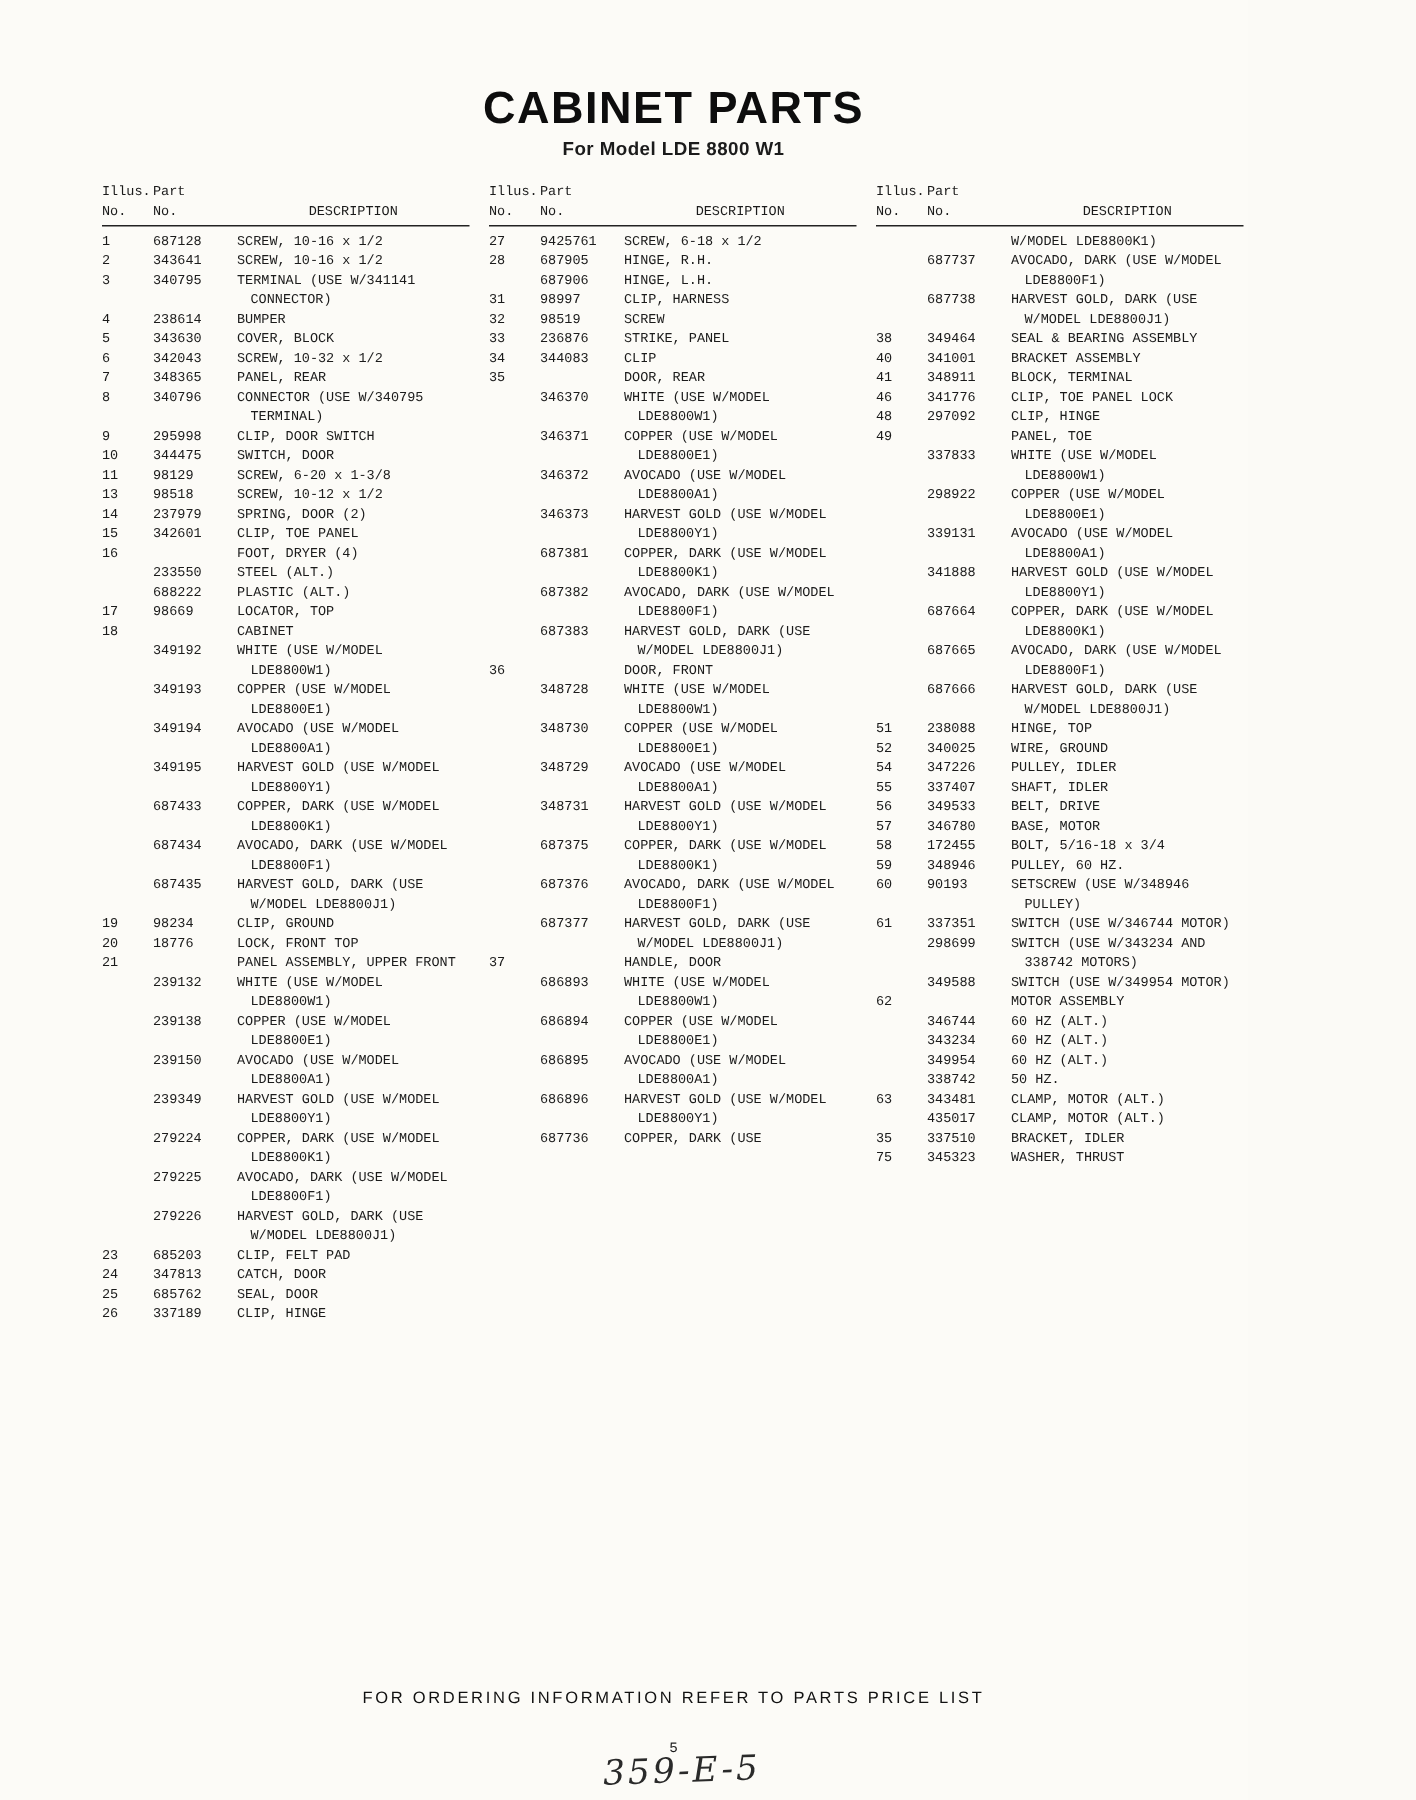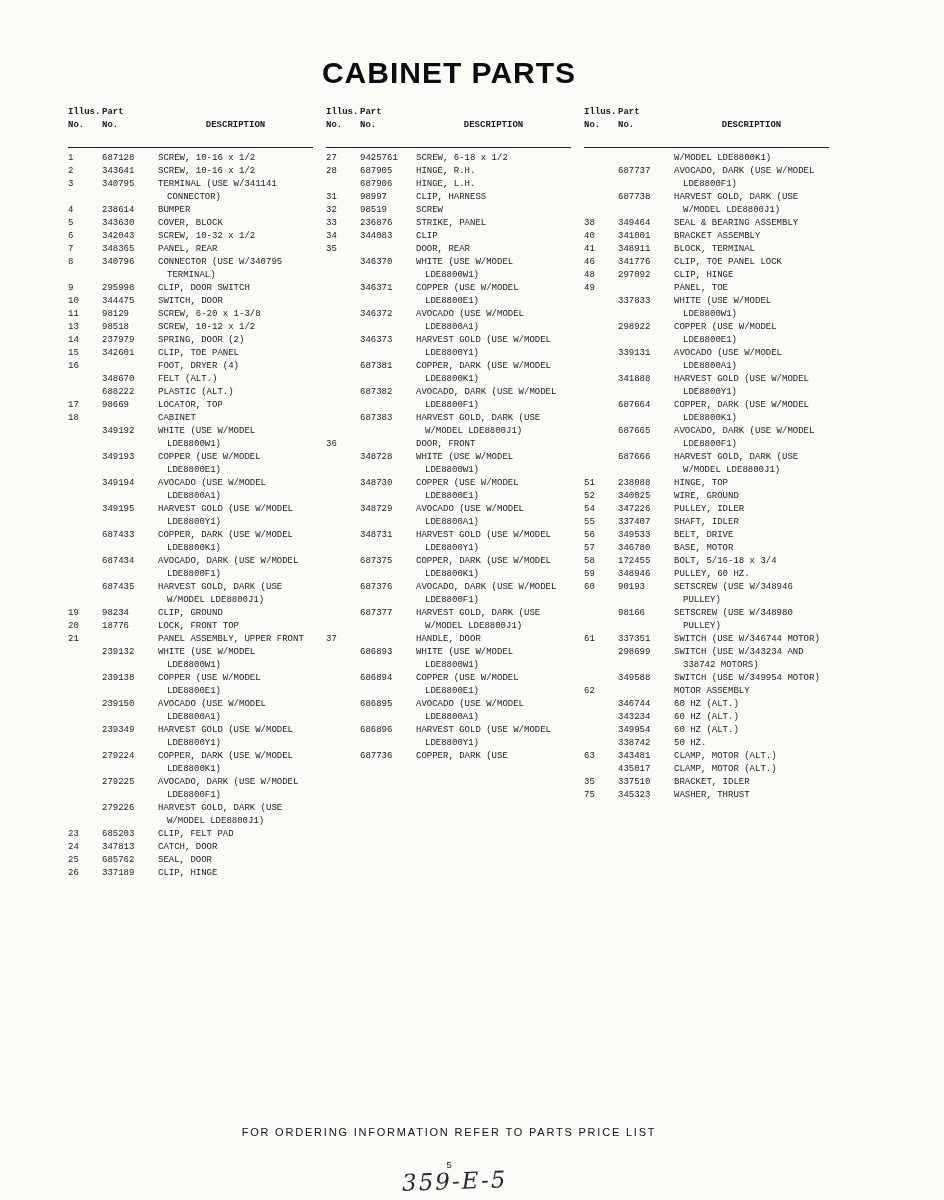--- a/index.html
+++ b/index.html
@@ -15,21 +15,21 @@
   }
   .subtitle {
     margin-top:2px; font-family:"Liberation Sans", sans-serif;
     font-weight:700; font-size:12.5px; letter-spacing:0.3px;
   }
   .columns {
     display:flex; gap:13px; align-items:flex-start;
     margin:16px 0 0 68px; width:762px;
   }
   .col { flex:0 0 245px; width:245px; font-size:9px; line-height:13px; }
-  .col-head { border-bottom:1.5px solid #222; padding-bottom:15px; margin-bottom:4px;font-weight:bold; }
+  .col-head { border-bottom:1.5px solid #222; padding-bottom:2px; margin-bottom:4px; }
   .hrow { display:flex; }
   .c1 { width:34px; flex:none; white-space:nowrap; }
   .c2 { width:56px; flex:none; white-space:nowrap; }
   .c3 { flex:1; min-width:0; }
   .h-desc { text-align:center; }
   .row { display:flex; }
   .desc { padding-left:9px; text-indent:-9px; }
   .ordering {
     position:absolute; top:1126px; left:68px; width:762px; text-align:center;
     font-family:"Liberation Sans", sans-serif; font-weight:400;
@@ -47,20 +47,21 @@
     transform:rotate(-2deg);
   }
 </style>
 </head>
 <body>
 
 <div class="page">
 
   <header class="doc-header">
     <h1 class="title">CABINET PARTS</h1>
+    <div class="subtitle">For Model LDE 8800 W1</div>
   </header>
 
   <div class="columns">
   <section class="col">
     <div class="col-head">
       <div class="hrow">
         <span class="c1">Illus.</span>
         <span class="c2">Part</span>
         <span class="c3"></span>
       </div>
@@ -141,22 +142,22 @@
             <span class="c2">342601</span>
             <span class="c3 desc">CLIP, TOE PANEL</span>
           </div>
           <div class="row">
             <span class="c1">16</span>
             <span class="c2"></span>
             <span class="c3 desc">FOOT, DRYER (4)</span>
           </div>
           <div class="row">
             <span class="c1"></span>
-            <span class="c2">348670</span>
-            <span class="c3 desc">FELT (ALT.)</span>
+            <span class="c2">233550</span>
+            <span class="c3 desc">STEEL (ALT.)</span>
           </div>
           <div class="row">
             <span class="c1"></span>
             <span class="c2">688222</span>
             <span class="c3 desc">PLASTIC (ALT.)</span>
           </div>
           <div class="row">
             <span class="c1">17</span>
             <span class="c2">98669</span>
             <span class="c3 desc">LOCATOR, TOP</span>
@@ -569,25 +570,20 @@
             <span class="c1">59</span>
             <span class="c2">348946</span>
             <span class="c3 desc">PULLEY, 60 HZ.</span>
           </div>
           <div class="row">
             <span class="c1">60</span>
             <span class="c2">90193</span>
             <span class="c3 desc">SETSCREW (USE W/348946 PULLEY)</span>
           </div>
           <div class="row">
-            <span class="c1"></span>
-            <span class="c2">98166</span>
-            <span class="c3 desc">SETSCREW (USE W/348980 PULLEY)</span>
-          </div>
-          <div class="row">
             <span class="c1">61</span>
             <span class="c2">337351</span>
             <span class="c3 desc">SWITCH (USE W/346744 MOTOR)</span>
           </div>
           <div class="row">
             <span class="c1"></span>
             <span class="c2">298699</span>
             <span class="c3 desc">SWITCH (USE W/343234 AND 338742 MOTORS)</span>
           </div>
           <div class="row">

